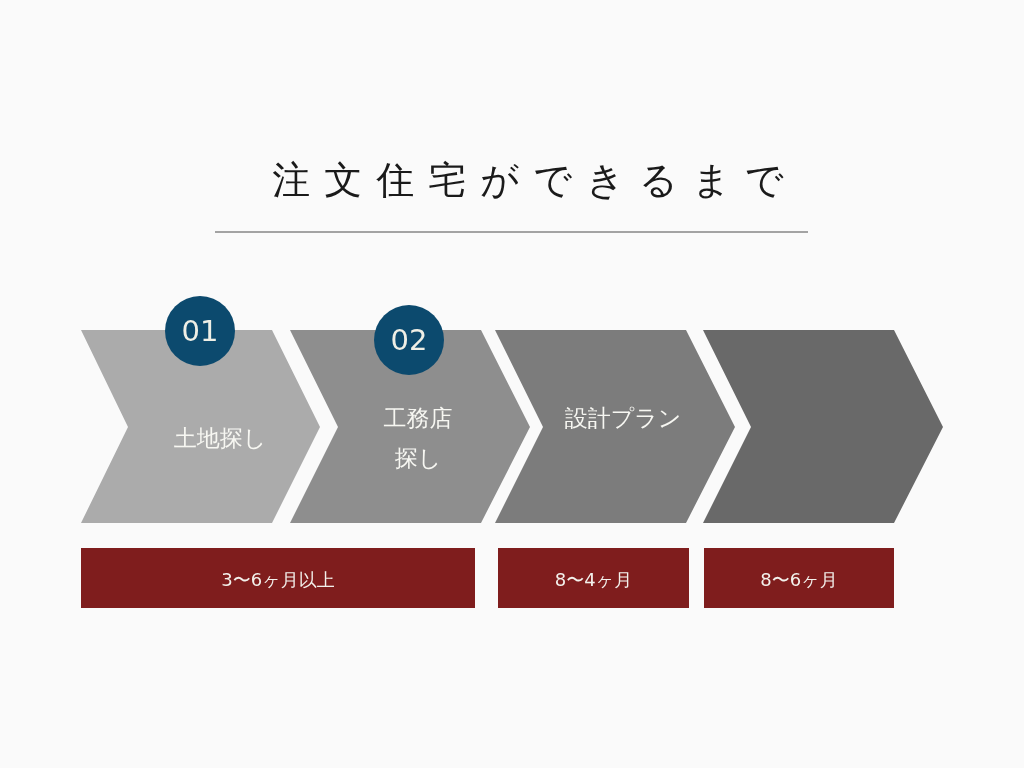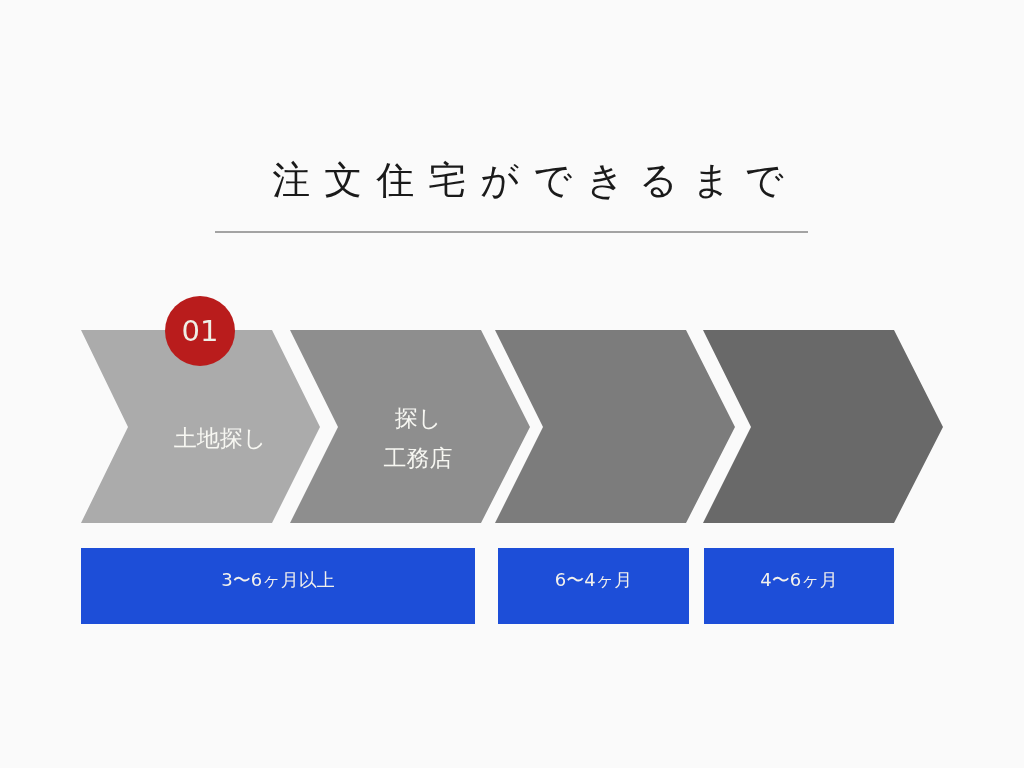--- a/index.html
+++ b/index.html
@@ -49,32 +49,32 @@
       font-family: "DejaVu Serif", "Liberation Serif", serif;
       font-size: 23px;
       line-height: 40px;
       color: #f7f7f2;
     }
     .step-num {
       position: absolute;
       width: 70px;
       height: 70px;
       border-radius: 50%;
-      background: #b91c1c;
+      background: #0c4a6e;
       color: #efefe6;
       font-family: "DejaVu Sans", "Liberation Sans", sans-serif;
       font-size: 29px;
       line-height: 70px;
       text-align: center;
     }
     .duration-bar {
       position: absolute;
       top: 548px;
-      height: 76px;
-      background: #1d4ed8;
+      height: 60px;
+      background: #7f1d1d;
       color: #f3f1ec;
       font-family: "DejaVu Sans", "Liberation Sans", sans-serif;
       font-size: 18px;
       line-height: 64px;
       text-align: center;
     }
   </style>
 </head>
 <body>
 
@@ -88,24 +88,26 @@
     <polygon points="495,330 686,330 735,427 686,523 495,523 543,427" fill="#7c7c7c"></polygon>
     <polygon points="703,330 894,330 943,427 894,523 703,523 751,427" fill="#696969"></polygon>
   </svg>
 
   <div class="chev-label" style="left:120px; top:418px;">
     <div>土地探し</div>
   </div>
   <div class="step-num" style="left:165px; top:296px;">01</div>
 
   <div class="chev-label" style="left:318px; top:398px;">
+    <div>工務店</div>
     <div>探し</div>
-    <div>工務店</div>
   </div>
+  <div class="step-num" style="left:374px; top:305px;">02</div>
 
   <div class="chev-label" style="left:523px; top:398px;">
+    <div>設計プラン</div>
   </div>
 
 
   <div class="duration-bar" style="left:81px; width:394px;">3〜6ヶ月以上</div>
-  <div class="duration-bar" style="left:498px; width:191px;">6〜4ヶ月</div>
-  <div class="duration-bar" style="left:704px; width:190px;">4〜6ヶ月</div>
+  <div class="duration-bar" style="left:498px; width:191px;">8〜4ヶ月</div>
+  <div class="duration-bar" style="left:704px; width:190px;">8〜6ヶ月</div>
 </div>
 
 </body></html>

